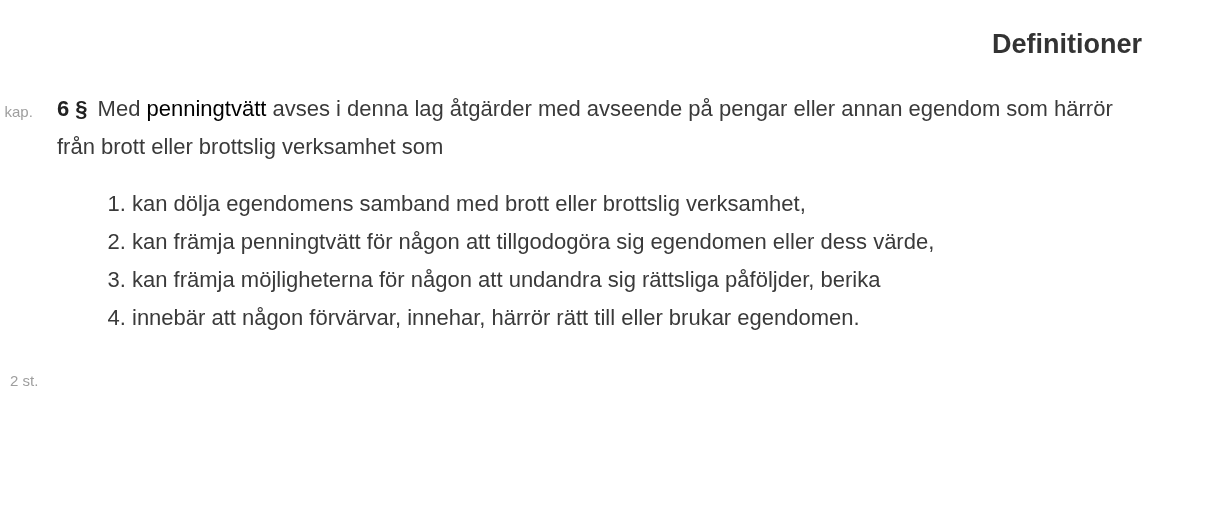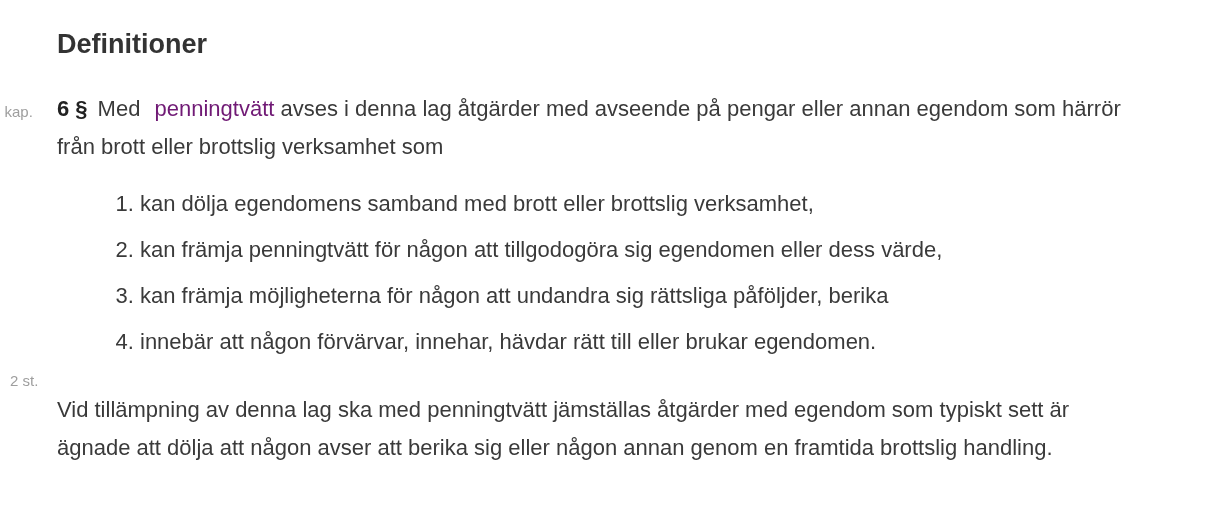--- a/index.html
+++ b/index.html
@@ -22,47 +22,47 @@
     top: 28px;
     width: 1085px;
     color: #3a3a3a;
   }
   h2.heading {
     margin: 0 0 30px 0;
     font-size: 27px;
     line-height: 32px;
     font-weight: bold;
     color: #333333;
+    text-align: right;
   }
   p.body-text {
     margin: 0;
     font-size: 22px;
     line-height: 38px;
     color: #3a3a3a;
   }
   .section-mark {
     font-weight: bold;
     color: #222222;
     margin-right: 10px;
   }
   a.law-link {
-    color: #701a75;
+    color: #000000;
     text-decoration: none;
     cursor: pointer;
-    margin-left: 8px;
   }
   ol.def-list {
     margin: 19px 0 30px 0;
     padding-left: 75px;
     font-size: 22px;
     line-height: 38px;
     color: #3a3a3a;
   }
   ol.def-list li {
-    margin: 8px;
+    margin: 0;
     padding: 0;
   }
   .margin-label {
     position: absolute;
     font-size: 15px;
     line-height: 18px;
     color: #9e9e9e;
     white-space: nowrap;
   }
   .margin-label.chapter {
@@ -86,19 +86,18 @@
   <div class="content">
 
     <h2 class="heading">Definitioner</h2>
 
     <p class="body-text"><span class="section-mark">6 §</span><span>Med</span> <a class="law-link">penningtvätt</a> <span>avses i denna lag åtgärder med avseende på pengar eller annan egendom som härrör från brott eller brottslig verksamhet som</span></p>
 
     <ol class="def-list">
       <li>kan dölja egendomens samband med brott eller brottslig verksamhet,</li>
       <li>kan främja penningtvätt för någon att tillgodogöra sig egendomen eller dess värde,</li>
       <li>kan främja möjligheterna för någon att undandra sig rättsliga påföljder, berika</li>
-      <li>innebär att någon förvärvar, innehar, hävdar rätt till eller brukar egendomen.</li>
+      <li>innebär att någon förvärvar, innehar, härrör rätt till eller brukar egendomen.</li>
     </ol>
 
-    <p class="body-text">Vid tillämpning av denna lag ska med penningtvätt jämställas åtgärder med egendom som typiskt sett är ägnade att dölja att någon avser att berika sig eller någon annan genom en framtida brottslig handling.</p>
 
   </div>
 </div>
 
 </body></html>

